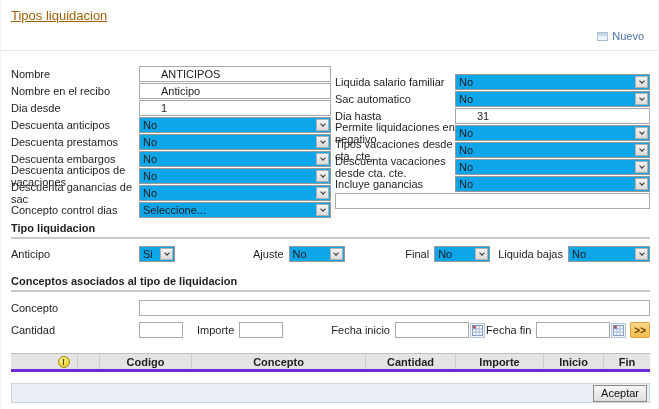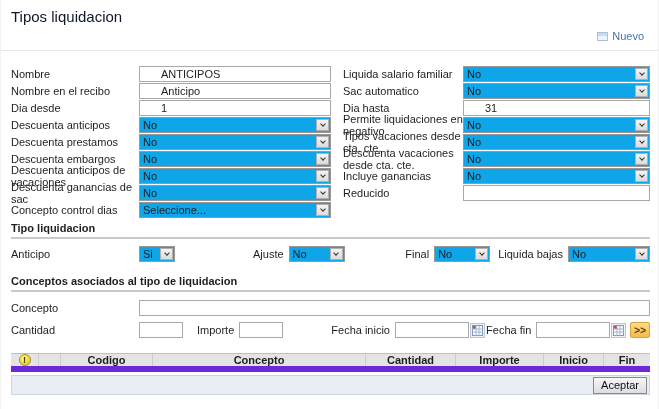--- a/index.html
+++ b/index.html
@@ -2,29 +2,29 @@
 <html><head>
 <meta charset="utf-8">
 <style>
   * { margin:0; padding:0; box-sizing:border-box; }
   html,body { width:659px; height:409px; background:#fff; overflow:hidden;
     font-family:"Liberation Sans", sans-serif; font-size:11px; color:#1e1e1e; }
   .page { width:659px; height:409px; border-left:1px solid #f2f2f2; border-right:1px solid #f2f2f2; }
 
   
   .header { height:51px; border-bottom:1px solid #e6e6e6; position:relative; padding:8px 10px 0 10px; }
-  .page-title { font-size:15px; font-weight:400; color:#0f172a; }
+  .page-title { font-size:13px; font-weight:400; color:#a16207;text-decoration:underline; }
   .new-link { position:absolute; right:14px; bottom:8px; display:flex; align-items:center; gap:4px;
     color:#4a72a7; cursor:pointer; }
   .new-icon { width:11px; height:9px; border:1px solid #a8c0d8; background:#eef4fa; display:inline-block; position:relative; }
   .new-icon::before { content:""; position:absolute; left:0; top:0; right:0; height:3px; background:#c9dbea; }
 
   
   .content { padding:14px 8px 0 10px; }
-  .form-cols { display:flex; gap:12px; }
+  .form-cols { display:flex; gap:4px;align-items:center; }
   .col-l { width:320px; }
   .col-r { flex:1; }
   .frow { display:flex; align-items:center; height:17px; }
   .lbl { width:128px; flex-shrink:0; color:#1e1e1e; }
   .col-r .lbl { width:120px; }
   .tbx { flex:1; height:16px; border:1px solid #a9a9a9; font:11px "Liberation Sans", sans-serif;
     padding:0 21px; color:#1e1e1e; background:#fff; min-width:0; }
   .sel { flex:1; height:16px; border:1px solid #999; background:#0ea5e9; display:flex;
     align-items:center; cursor:pointer; min-width:0; }
   .sel-txt { flex:1; padding-left:3px; overflow:hidden; white-space:nowrap; }
@@ -49,33 +49,33 @@
   .in-sm { flex:none; width:44px; }
   .in-dt { flex:none; width:74px; }
   .cal-btn { width:15px; height:15px; border:1px solid #b9c6d6; background:#eef3f8; margin-left:1px;
     display:flex; align-items:center; justify-content:center; cursor:pointer; padding:0; }
   .add-btn { margin-left:4px; height:16px; padding:0 3px; font:bold 10px "Liberation Sans", sans-serif;
     color:#5a3c00; background:linear-gradient(#fcd98a,#f7bb4a); border:1px solid #d9a43a;
     border-radius:2px; cursor:pointer; }
 
   
   .gtbl { margin-top:14px; height:19px; background:#e4e4e4; border-top:1px solid #c0c0c0;
-    border-bottom:6px solid #6d28d9; display:flex; align-items:center; font-weight:bold; }
+    border-bottom:3px solid #6d28d9; display:flex; align-items:center; font-weight:bold;padding-left:39px; }
   .gc { height:100%; display:flex; align-items:center; justify-content:center;
     border-right:1px solid #cccccc; flex-shrink:0; }
   .gc-icon { width:28px; } .gc-blank { width:22px; } .gc-codigo { width:92px; }
   .gc-concepto { flex:1; } .gc-cantidad { width:90px; } .gc-importe { width:88px; }
   .gc-inicio { width:60px; } .gc-fin { width:46px; border-right:none; }
   .warn { width:12px; height:12px; border-radius:50%; border:1px solid #a39014;
     background:radial-gradient(circle at 35% 30%, #fdf48a, #e2c51c); color:#4a3c00;
     font-size:9px; font-weight:bold; line-height:10px; text-align:center; display:inline-block; }
   .warn::after { content:"!"; }
 
   
-  .footer-bar { margin-top:3px; height:20px; background:#e9eef4; border:1px solid #ccd6de;
+  .footer-bar { margin-top:11px; height:20px; background:#e9eef4; border:1px solid #ccd6de;
     display:flex; align-items:center; justify-content:flex-end; padding-right:2px; }
   .accept-btn { height:17px; padding:0 7px; font:11px "Liberation Sans", sans-serif; color:#111;
     background:linear-gradient(#f6f6f6,#dedede); border:1px solid #8a8a8a; cursor:pointer; }
 </style>
 </head>
 <body>
 
 <div class="page">
 
   <div class="header">
@@ -211,21 +211,20 @@
         <div class="frow">
           <span class="lbl">Incluye ganancias</span>
           <div class="sel">
             <span class="sel-txt">No</span>
             <span class="arw">
                 <i class="chev"></i>
               </span>
           </div>
         </div>
         <div class="frow">
-          <span class="lbl">Reducido</span>
           <input class="tbx" value="" style="">
         </div>
       </div>
     </div>
 
     <div class="section-head">Tipo liquidacion</div>
     <hr class="section-rule">
 
     <div class="tipo-row">
       <span class="lbl lbl-a">Anticipo</span>

